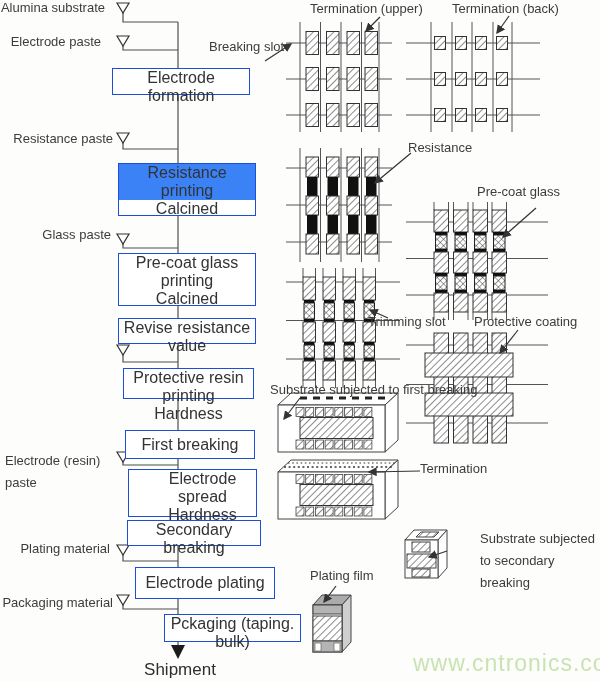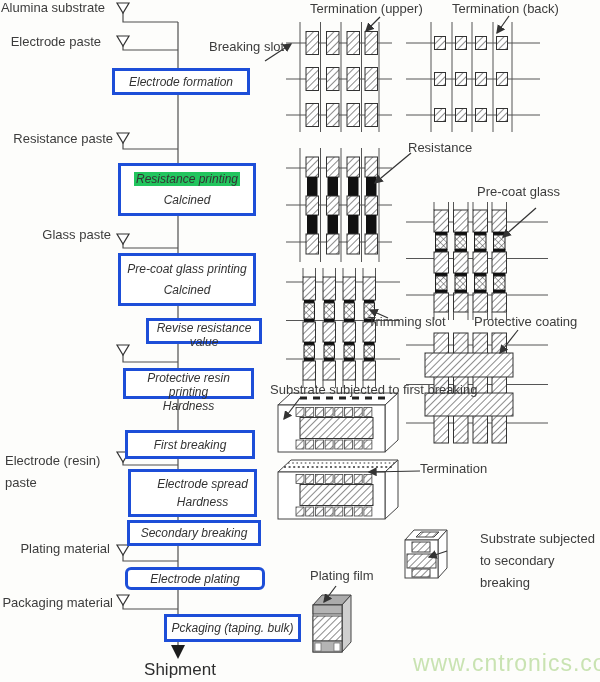--- a/index.html
+++ b/index.html
@@ -8,25 +8,25 @@
     font-family:"Liberation Sans",sans-serif;overflow:hidden;
   }
   svg.art{position:absolute;left:0;top:0;z-index:1;}
   .lbl{
     position:absolute;font-size:13px;color:#3c3c3c;z-index:3;
     white-space:nowrap;line-height:13px;
   }
   .lbl.wrap{white-space:normal;line-height:22px;}
   .lbl.r{text-align:right;}
   .box{
-    position:absolute;border:3px solid #1d4ed8;background:#fff;z-index:2;
+    position:absolute;border:1px solid #1d4ed8;background:#fff;z-index:2;
     display:flex;flex-direction:column;align-items:center;justify-content:space-evenly;
-    font-size:12px;color:#333;text-align:center;box-sizing:border-box;font-style:italic;
-  }
-  .hl{background:#22c55e;padding:0 2px;}
+    font-size:16px;color:#333;text-align:center;box-sizing:border-box;
+  }
+  .hl{background:#3b82f6;padding:0 2px;}
   .terminal{
     position:absolute;z-index:3;font-size:17px;color:#2e2e2e;text-align:center;
   }
   .watermark{
     position:absolute;z-index:3;font-size:23px;letter-spacing:1px;
   }
 </style>
 </head>
 <body>
 
@@ -300,38 +300,38 @@
     <span>Electrode formation</span>
   </div>
   <div class="box" style="left:118px;top:163px;width:138px;height:53px;">
     <span class="hl">Resistance printing</span>
     <span>Calcined</span>
   </div>
   <div class="box" style="left:118px;top:253px;width:138px;height:53px;">
     <span>Pre-coat glass printing</span>
     <span>Calcined</span>
   </div>
-  <div class="box" style="left:118px;top:318px;width:116px;height:26px;margin-left:28px;">
+  <div class="box" style="left:118px;top:318px;width:138px;height:26px;">
     <span>Revise resistance value</span>
   </div>
   <div class="box" style="left:123px;top:368px;width:131px;height:31px;">
     <span>Protective resin printing</span>
     <span>Hardness</span>
   </div>
   <div class="box" style="left:125px;top:430px;width:130px;height:29px;">
     <span>First breaking</span>
   </div>
   <div class="box" style="left:128px;top:469px;width:129px;height:48px;padding-left:20px;">
     <span>Electrode spread</span>
     <span>Hardness</span>
   </div>
   <div class="box" style="left:127px;top:520px;width:134px;height:26px;">
     <span>Secondary breaking</span>
   </div>
-  <div class="box" style="left:125px;top:567px;width:140px;height:23px;border-radius:6px;">
+  <div class="box" style="left:135px;top:567px;width:140px;height:32px;">
     <span>Electrode plating</span>
   </div>
   <div class="box" style="left:126px;top:614px;width:137px;height:28px;margin-left:38px;">
     <span>Pckaging (taping. bulk)</span>
   </div>
 
   <div class="lbl r" style="left:0;top:1px;width:105px;">Alumina substrate</div>
   <div class="lbl r" style="left:0;top:35px;width:101px;">Electrode paste</div>
   <div class="lbl r" style="left:0;top:132px;width:113px;">Resistance paste</div>
   <div class="lbl r" style="left:0;top:228px;width:111px;">Glass paste</div>

